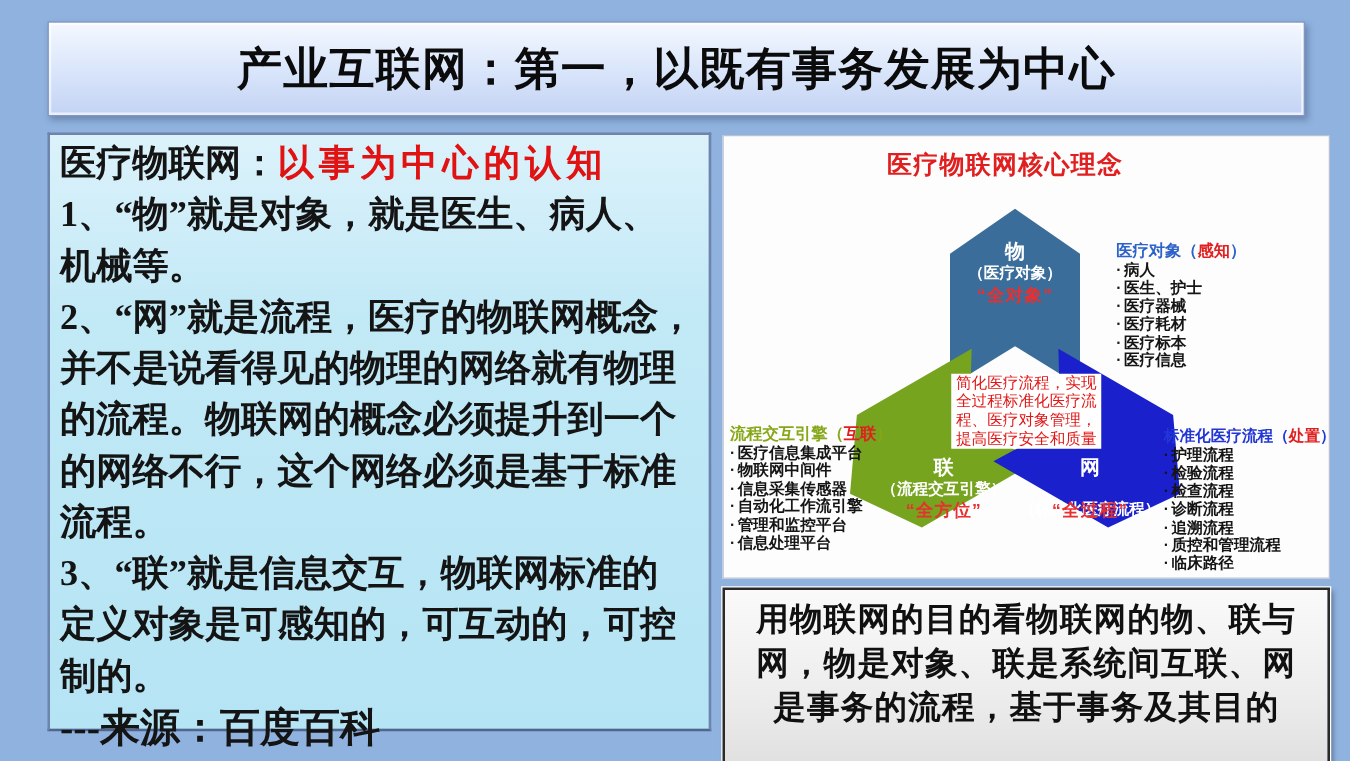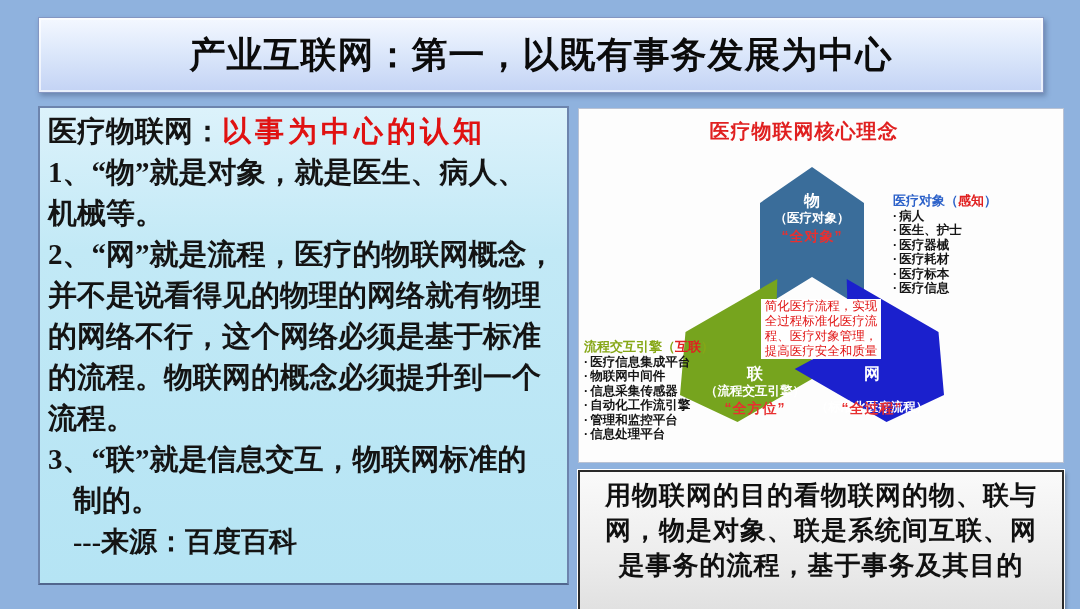--- a/index.html
+++ b/index.html
@@ -24,21 +24,21 @@
     position:absolute;left:38px;top:106px;width:531px;height:479px;
     background:linear-gradient(180deg,#dcf2fb 0%,#c2e9f6 30%,#b5e4f4 100%);
     border:2px solid #6d84ad;border-bottom-color:#51668e;
     box-sizing:border-box;padding:3px 8px 0 8px;
   }
   .lp-line{
     font-size:29px;font-weight:bold;color:#141414;line-height:41px;white-space:nowrap;
   }
   .lp-heading .red{color:#e01212;letter-spacing:4px;}
   .lp-last{display:flex;justify-content:space-between;align-items:baseline;flex-direction:column;}
-  .lp-source{font-size:28px;margin-left:25px;}
+  .lp-source{font-size:32px;}
   
   .right-panel{
     position:absolute;left:578px;top:108px;width:486px;height:355px;
     background:#fdfdfd;border:1px solid #b9c2d4;box-sizing:border-box;
   }
   .diagram-title{
     position:absolute;left:0;top:9px;width:450px;text-align:center;
     font-family:"Liberation Sans","DejaVu Sans",sans-serif;
     font-size:20px;font-weight:bold;color:#e02020;letter-spacing:1px;
   }
@@ -93,24 +93,25 @@
   <div class="left-panel">
     <div class="lp-line lp-heading">
       <span>医疗物联网：</span><span class="red">以事为中心的认知</span>
     </div>
     <div>
 
     <div class="lp-line">1、“物”就是对象，就是医生、病人、</div>
         <div class="lp-line">机械等。</div>
         <div class="lp-line">2、“网”就是流程，医疗的物联网概念，</div>
         <div class="lp-line">并不是说看得见的物理的网络就有物理</div>
+        <div class="lp-line">的流程。物联网的概念必须提升到一个</div>
         <div class="lp-line">的网络不行，这个网络必须是基于标准</div>
-        <div class="lp-line">的流程。物联网的概念必须提升到一个</div>
         <div class="lp-line">流程。</div>
         <div class="lp-line">3、“联”就是信息交互，物联网标准的</div>
+        <div class="lp-line">定义对象是可感知的，可互动的，可控</div>
       </div>
     <div class="lp-line lp-last">
       <span>制的。</span>
       <span class="lp-source">---来源：百度百科</span>
     </div>
   </div>
 
   <div class="right-panel">
     <div class="diagram-title">医疗物联网核心理念</div>
 
@@ -163,20 +164,35 @@
 
       <div class="item">医疗信息集成平台</div>
           <div class="item">物联网中间件</div>
           <div class="item">信息采集传感器</div>
           <div class="item">自动化工作流引擎</div>
           <div class="item">管理和监控平台</div>
           <div class="item">信息处理平台</div>
         </div>
     </div>
 
+    <div class="d-list list-process">
+      <div class="hdr">
+        <span>标准化医疗流程（</span><span class="accent">处置</span><span>）</span>
+      </div>
+      <div>
+
+      <div class="item">护理流程</div>
+          <div class="item">检验流程</div>
+          <div class="item">检查流程</div>
+          <div class="item">诊断流程</div>
+          <div class="item">追溯流程</div>
+          <div class="item">质控和管理流程</div>
+          <div class="item">临床路径</div>
+        </div>
+    </div>
   </div>
 
   <div class="note-box">
 
   <div class="note-line">用物联网的目的看物联网的物、联与</div>
       <div class="note-line">网，物是对象、联是系统间互联、网</div>
       <div class="note-line">是事务的流程，基于事务及其目的</div>
     </div>
 
 </div>

